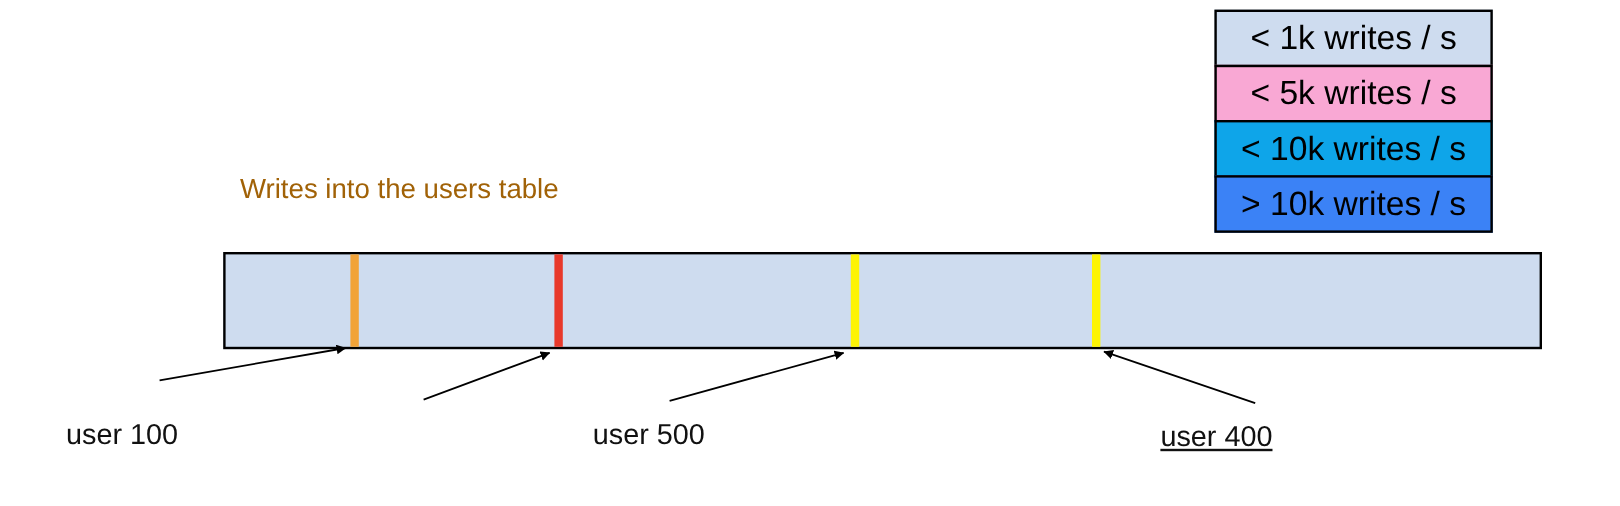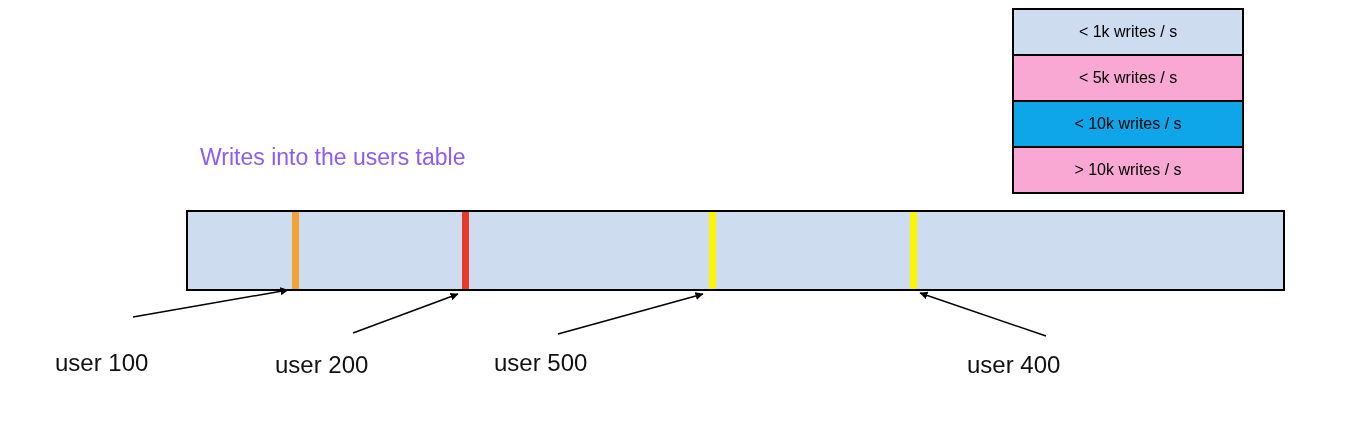--- a/index.html
+++ b/index.html
@@ -15,21 +15,21 @@
     height: 422px;
     background: #ffffff;
     overflow: hidden;
   }
   .diagram-title {
     position: absolute;
     left: 200px;
     top: 144px;
     font-size: 23px;
     line-height: 1.2;
-    color: #8b5cf6;
+    color: #a16207;
     white-space: nowrap;
   }
   .users-bar {
     position: absolute;
     left: 186px;
     top: 210px;
     width: 1095px;
     height: 77px;
     border: 2px solid #000000;
   }
@@ -47,35 +47,35 @@
   }
   .legend-row {
     box-sizing: border-box;
     width: 232px;
     height: 48px;
     border: 2px solid #000000;
     margin-top: -2px;
     display: flex;
     align-items: center;
     justify-content: center;
-    font-size: 16px;
+    font-size: 28px;
     white-space: nowrap;
   }
   .legend-row:first-child { margin-top: 0; }
   .user-label {
     position: absolute;
     font-size: 24px;
     line-height: 1.1;
     color: #111111;
     white-space: nowrap;
   }
   .label-u100 { left: 55px;  top: 350px; }
   .label-u200 { left: 275px; top: 352px; }
   .label-u300 { left: 494px; top: 350px; }
-  .label-u400 { left: 967px; top: 352px; }
+  .label-u400 { left: 967px; top: 352px; text-decoration: underline; }
   .arrows-overlay {
     position: absolute;
     left: 0;
     top: 0;
     width: 1350px;
     height: 422px;
     pointer-events: none;
   }
 </style>
 </head>
@@ -88,34 +88,33 @@
   <div class="legend">
     <div class="legend-row" style="background: rgb(206, 220, 239);">
       <span>&lt; 1k writes / s</span>
     </div>
     <div class="legend-row" style="background: #f9a8d4;">
       <span>&lt; 5k writes / s</span>
     </div>
     <div class="legend-row" style="background: #0ea5e9;">
       <span>&lt; 10k writes / s</span>
     </div>
-    <div class="legend-row" style="background: #f9a8d4;">
+    <div class="legend-row" style="background: #3b82f6;">
       <span>&gt; 10k writes / s</span>
     </div>
   </div>
 
   <div class="users-bar" style="background: rgb(206, 220, 239); border-color: rgb(0, 0, 0);">
     <div class="marker" style="left: 9.5%; background: rgb(241, 163, 56);"></div>
     <div class="marker" style="left: 25%; background: rgb(232, 57, 43);"></div>
     <div class="marker" style="left: 47.6%; background: rgb(253, 244, 4);"></div>
     <div class="marker" style="left: 65.9%; background: rgb(253, 244, 4);"></div>
   </div>
 
   <div class="user-label label-u100">user 100</div>
-  <div class="user-label label-u200">user 200</div>
   <div class="user-label label-u300">user 500</div>
   <div class="user-label label-u400">user 400</div>
 
   <svg class="arrows-overlay" viewBox="0 0 1350 422" xmlns="http://www.w3.org/2000/svg">
     <defs>
       <marker id="arrowhead" markerWidth="10" markerHeight="10" refX="7.5" refY="4" orient="auto" markerUnits="userSpaceOnUse">
         <path d="M0,0 L8,4 L0,8 z" fill="#000000"></path>
       </marker>
     </defs>
     <line x1="133" y1="317" x2="288" y2="290" stroke="#000000" stroke-width="1.5" marker-end="url(#arrowhead)"></line>

